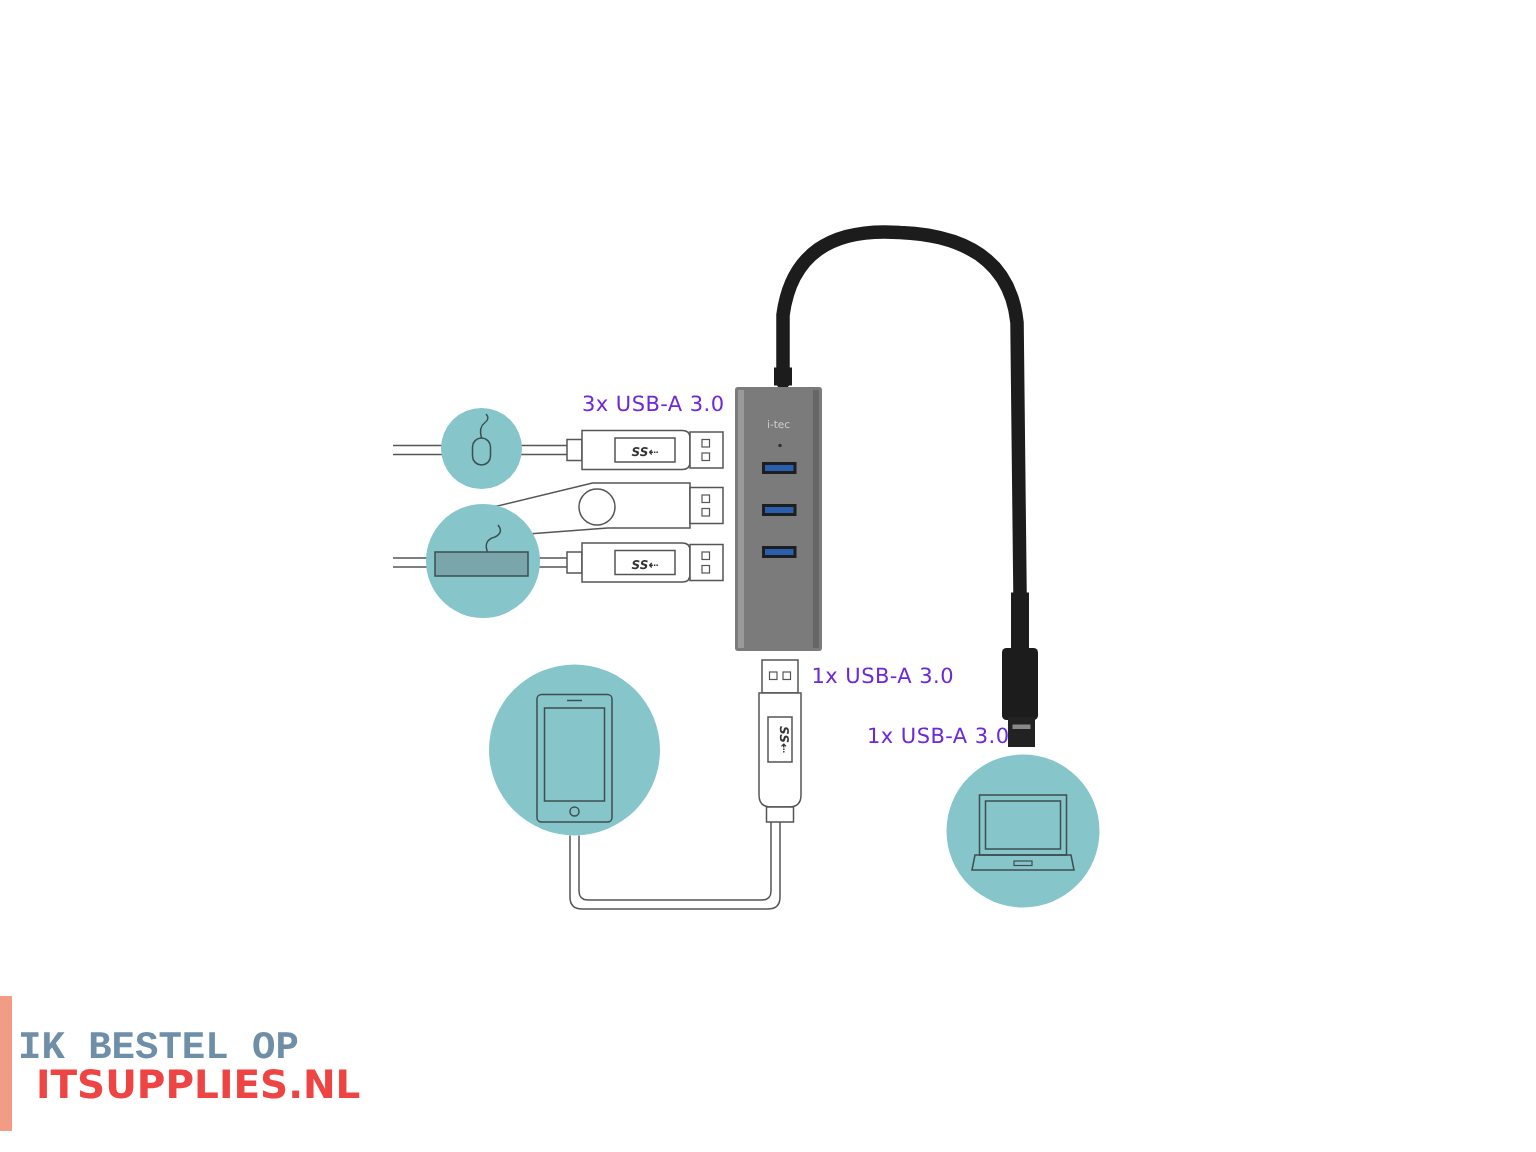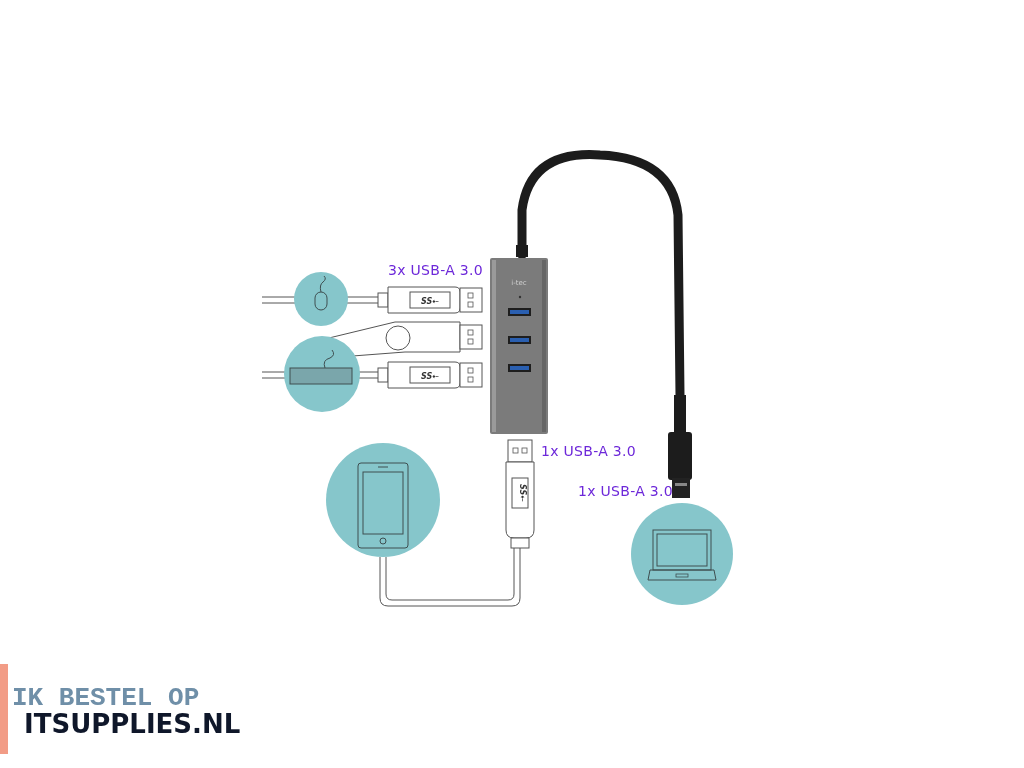--- a/index.html
+++ b/index.html
@@ -2,21 +2,21 @@
 <html><head>
 <meta charset="utf-8">
 <style>
   html, body { margin:0; padding:0; }
   body { width:1024px; height:768px; background:#ffffff; position:relative; overflow:hidden; font-family:"DejaVu Sans", sans-serif; }
   svg.diagram { position:absolute; left:0; top:0; }
   .label { position:absolute; font-size:14px; color:#6d28d9; letter-spacing:0.3px; font-family:"DejaVu Sans", sans-serif; white-space:nowrap; }
   .logo { position:absolute; left:0; top:664px; width:240px; height:90px; }
   .logo-bar { position:absolute; left:0; top:0; width:8px; height:90px; background:#f29c86; }
   .logo-line1 { position:absolute; left:12px; top:20px; font-family:Liberation Mono, monospace; font-weight:bold; font-size:26px; color:#6f8fa8; letter-spacing:0px; line-height:28px; }
-  .logo-line2 { position:absolute; left:24px; top:46px; font-family:"DejaVu Sans", sans-serif; font-weight:bold; font-size:26px; color:#0f172a; line-height:28px; }
+  .logo-line2 { position:absolute; left:24px; top:46px; font-family:"DejaVu Sans", sans-serif; font-weight:bold; font-size:26px; color:#ef4444; line-height:28px; }
 </style>
 </head>
 <body>
 
 <svg class="diagram" width="1024" height="768" viewBox="0 0 1024 768">
 
   <path d="M522 255 L522 210 Q530 150 600 155 Q672 158 678 215 L680 395" fill="none" stroke="#1c1c1c" stroke-width="9" stroke-linecap="round"></path>
   <rect x="516" y="245" width="12" height="12" fill="#1c1c1c"></rect>
 
   <rect x="674" y="395" width="12" height="40" fill="#1c1c1c"></rect>

